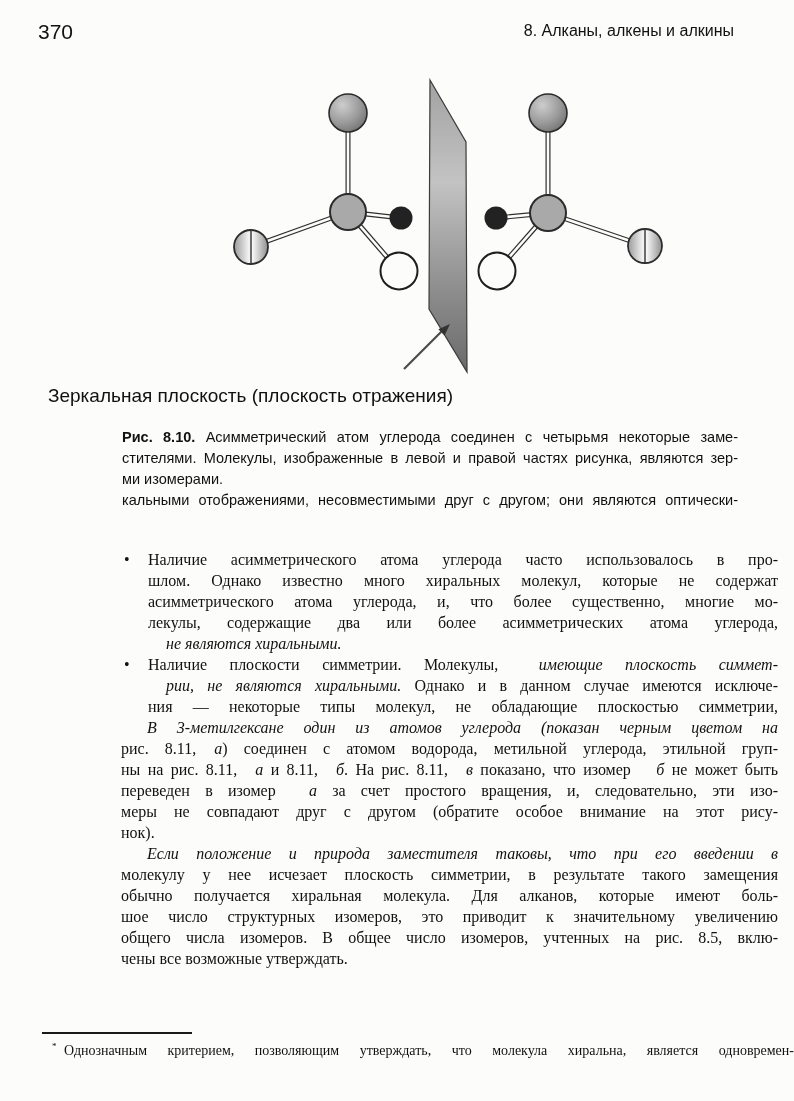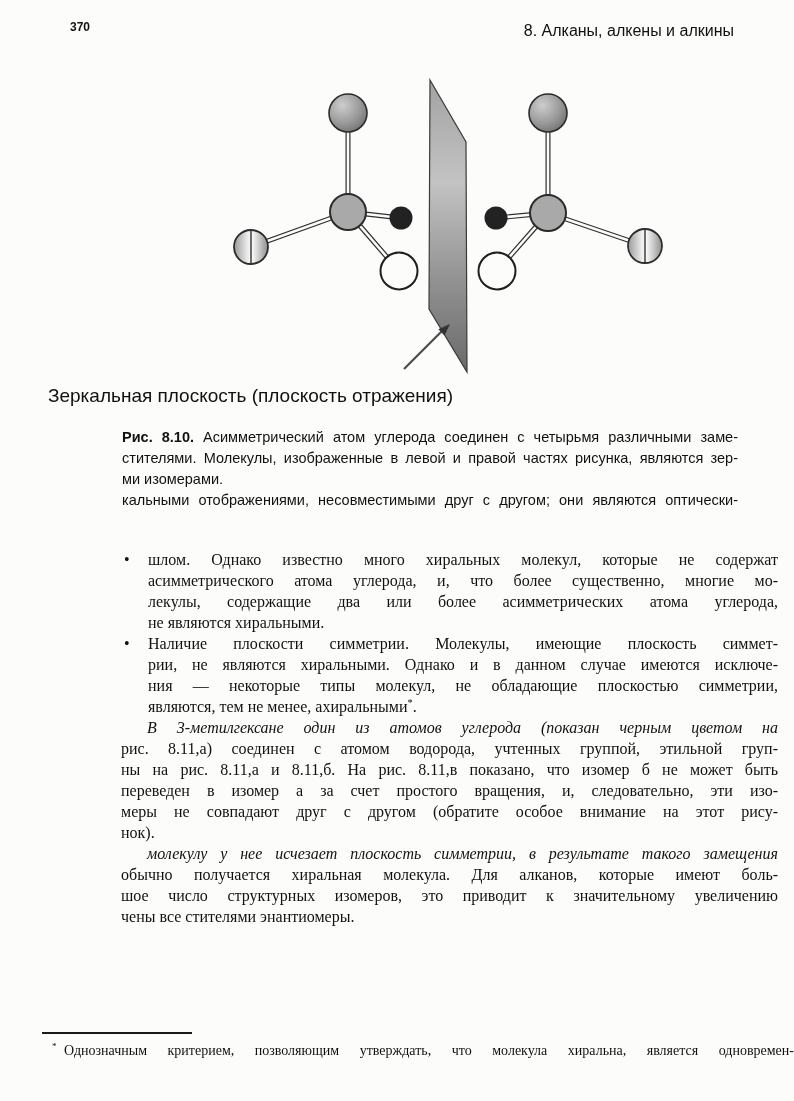--- a/index.html
+++ b/index.html
@@ -8,23 +8,23 @@
     position:relative;
     width:794px;height:1101px;
     margin:0 auto;
     background:#fcfcfa;
     color:#111;
     font-family:"Liberation Serif",serif;
     overflow:hidden;
   }
   
   .page-number{
-    position:absolute;left:70px;top:20px;
-    font-family:"Liberation Sans",sans-serif;
-    font-weight:bold;font-size:12px;
+    position:absolute;left:38px;top:20px;
+    font-family:"Liberation Sans",sans-serif;
+    font-weight:normal;font-size:21px;
   }
   .chapter-header{
     position:absolute;left:60px;top:22px;width:674px;
     text-align:right;
     font-family:"Liberation Sans",sans-serif;
     font-size:16px;
   }
   
   .figure-svg{position:absolute;left:0;top:0;}
   .figure-label{
@@ -46,21 +46,21 @@
   }
   .bullet-item{position:relative;padding-left:27px;}
   .bullet-dot{
     position:absolute;left:3px;top:0;
     font-size:16px;
   }
   .para .jline:first-child{text-indent:26px;font-style:italic;}
   
   .jline{text-align:justify;text-align-last:justify;white-space:normal;}
   .jline.jlast{text-align-last:left;}
-  .it{}
+  .it{font-style:italic;margin-left:18px;}
   .bd{font-weight:bold;}
   sup{font-size:0.65em;line-height:0;}
   
   .footnote-rule{
     position:absolute;left:42px;top:1032px;width:150px;height:2px;
     background:#1a1a1a;
   }
   .footnote{
     position:absolute;left:52px;top:1041px;width:742px;
     font-size:14px;line-height:19px;
@@ -147,58 +147,60 @@
       </g>
       <circle cx="548" cy="213" r="18" stroke="#2b2b2b" stroke-width="2" fill="#a9a9a9"></circle>
       <circle cx="496" cy="218" r="11.5" fill="#222222"></circle>
       <circle cx="497" cy="271" r="18.5" stroke="#1e1e1e" stroke-width="2" fill="#fcfcfa"></circle>
     </g>
   </svg>
 
   <div class="figure-label">Зеркальная плоскость (плоскость отражения)</div>
 
   <div class="figure-caption">
-      <div class="jline"><span class="bd">Рис. 8.10.</span><span> Асимметрический атом углерода соединен с четырьмя различными заме-</span></div>
+      <div class="jline"><span class="bd">Рис. 8.10.</span><span> Асимметрический атом углерода соединен с четырьмя некоторые заме-</span></div>
       <div class="jline"><span>стителями. Молекулы, изображенные в левой и правой частях рисунка, являются зер-</span></div>
       <div class="jline jlast"><span>ми изомерами.</span></div>
       <div class="jline"><span>кальными отображениями, несовместимыми друг с другом; они являются оптически-</span></div>
     </div>
 
   <div class="body-text">
     <div class="bullet-item">
       <span class="bullet-dot">•</span>
       <div>
+          <div class="jline"><span>Наличие асимметрического атома углерода часто использовалось в про-</span></div>
           <div class="jline"><span>шлом. Однако известно много хиральных молекул, которые не содержат</span></div>
           <div class="jline"><span>асимметрического атома углерода, и, что более существенно, многие мо-</span></div>
           <div class="jline"><span>лекулы, содержащие два или более асимметрических атома углерода,</span></div>
           <div class="jline jlast"><span class="it">не являются хиральными.</span></div>
         </div>
     </div>
     <div class="bullet-item">
       <span class="bullet-dot">•</span>
       <div>
           <div class="jline"><span>Наличие плоскости симметрии. Молекулы, </span><span class="it">имеющие плоскость симмет-</span></div>
           <div class="jline"><span class="it">рии, не являются хиральными.</span><span> Однако и в данном случае имеются исключе-</span></div>
           <div class="jline"><span>ния — некоторые типы молекул, не обладающие плоскостью симметрии,</span></div>
-          <div class="jline jlast"><span>являются, тем не менее, ахиральными</span><sup>*</sup><span>.</span></div>
         </div>
     </div>
     <div class="para">
         <div class="jline"><span>В 3-метилгексане один из атомов углерода (показан черным цветом на</span></div>
-        <div class="jline"><span>рис. 8.11,</span><span class="it">а</span><span>) соединен с атомом водорода, учтенных группой, этильной груп-</span></div>
+        <div class="jline"><span>рис. 8.11,</span><span class="it">а</span><span>) соединен с атомом водорода, метильной углерода, этильной груп-</span></div>
         <div class="jline"><span>ны на рис. 8.11,</span><span class="it">а</span><span> и 8.11,</span><span class="it">б</span><span>. На рис. 8.11,</span><span class="it">в</span><span> показано, что изомер </span><span class="it">б</span><span> не может быть</span></div>
         <div class="jline"><span>переведен в изомер </span><span class="it">а</span><span> за счет простого вращения, и, следовательно, эти изо-</span></div>
         <div class="jline"><span>меры не совпадают друг с другом (обратите особое внимание на этот рису-</span></div>
         <div class="jline jlast"><span>нок).</span></div>
       </div>
     <div class="para">
+        <div class="jline"><span>Если положение и природа заместителя таковы, что при его введении в</span></div>
         <div class="jline"><span>молекулу у нее исчезает плоскость симметрии, в результате такого замещения</span></div>
         <div class="jline"><span>обычно получается хиральная молекула. Для алканов, которые имеют боль-</span></div>
         <div class="jline"><span>шое число структурных изомеров, это приводит к значительному увеличению</span></div>
-        <div class="jline jlast"><span>чены все стителями энантиомеры.</span></div>
+        <div class="jline"><span>общего числа изомеров. В общее число изомеров, учтенных на рис. 8.5, вклю-</span></div>
+        <div class="jline jlast"><span>чены все возможные утверждать.</span></div>
       </div>
   </div>
 
   <div class="footnote-rule"></div>
   <div class="footnote">
       <div class="jline"><sup>*</sup><span>Однозначным критерием, позволяющим утверждать, что молекула хиральна, является одновремен-</span></div>
     </div>
 
 </div>
 

